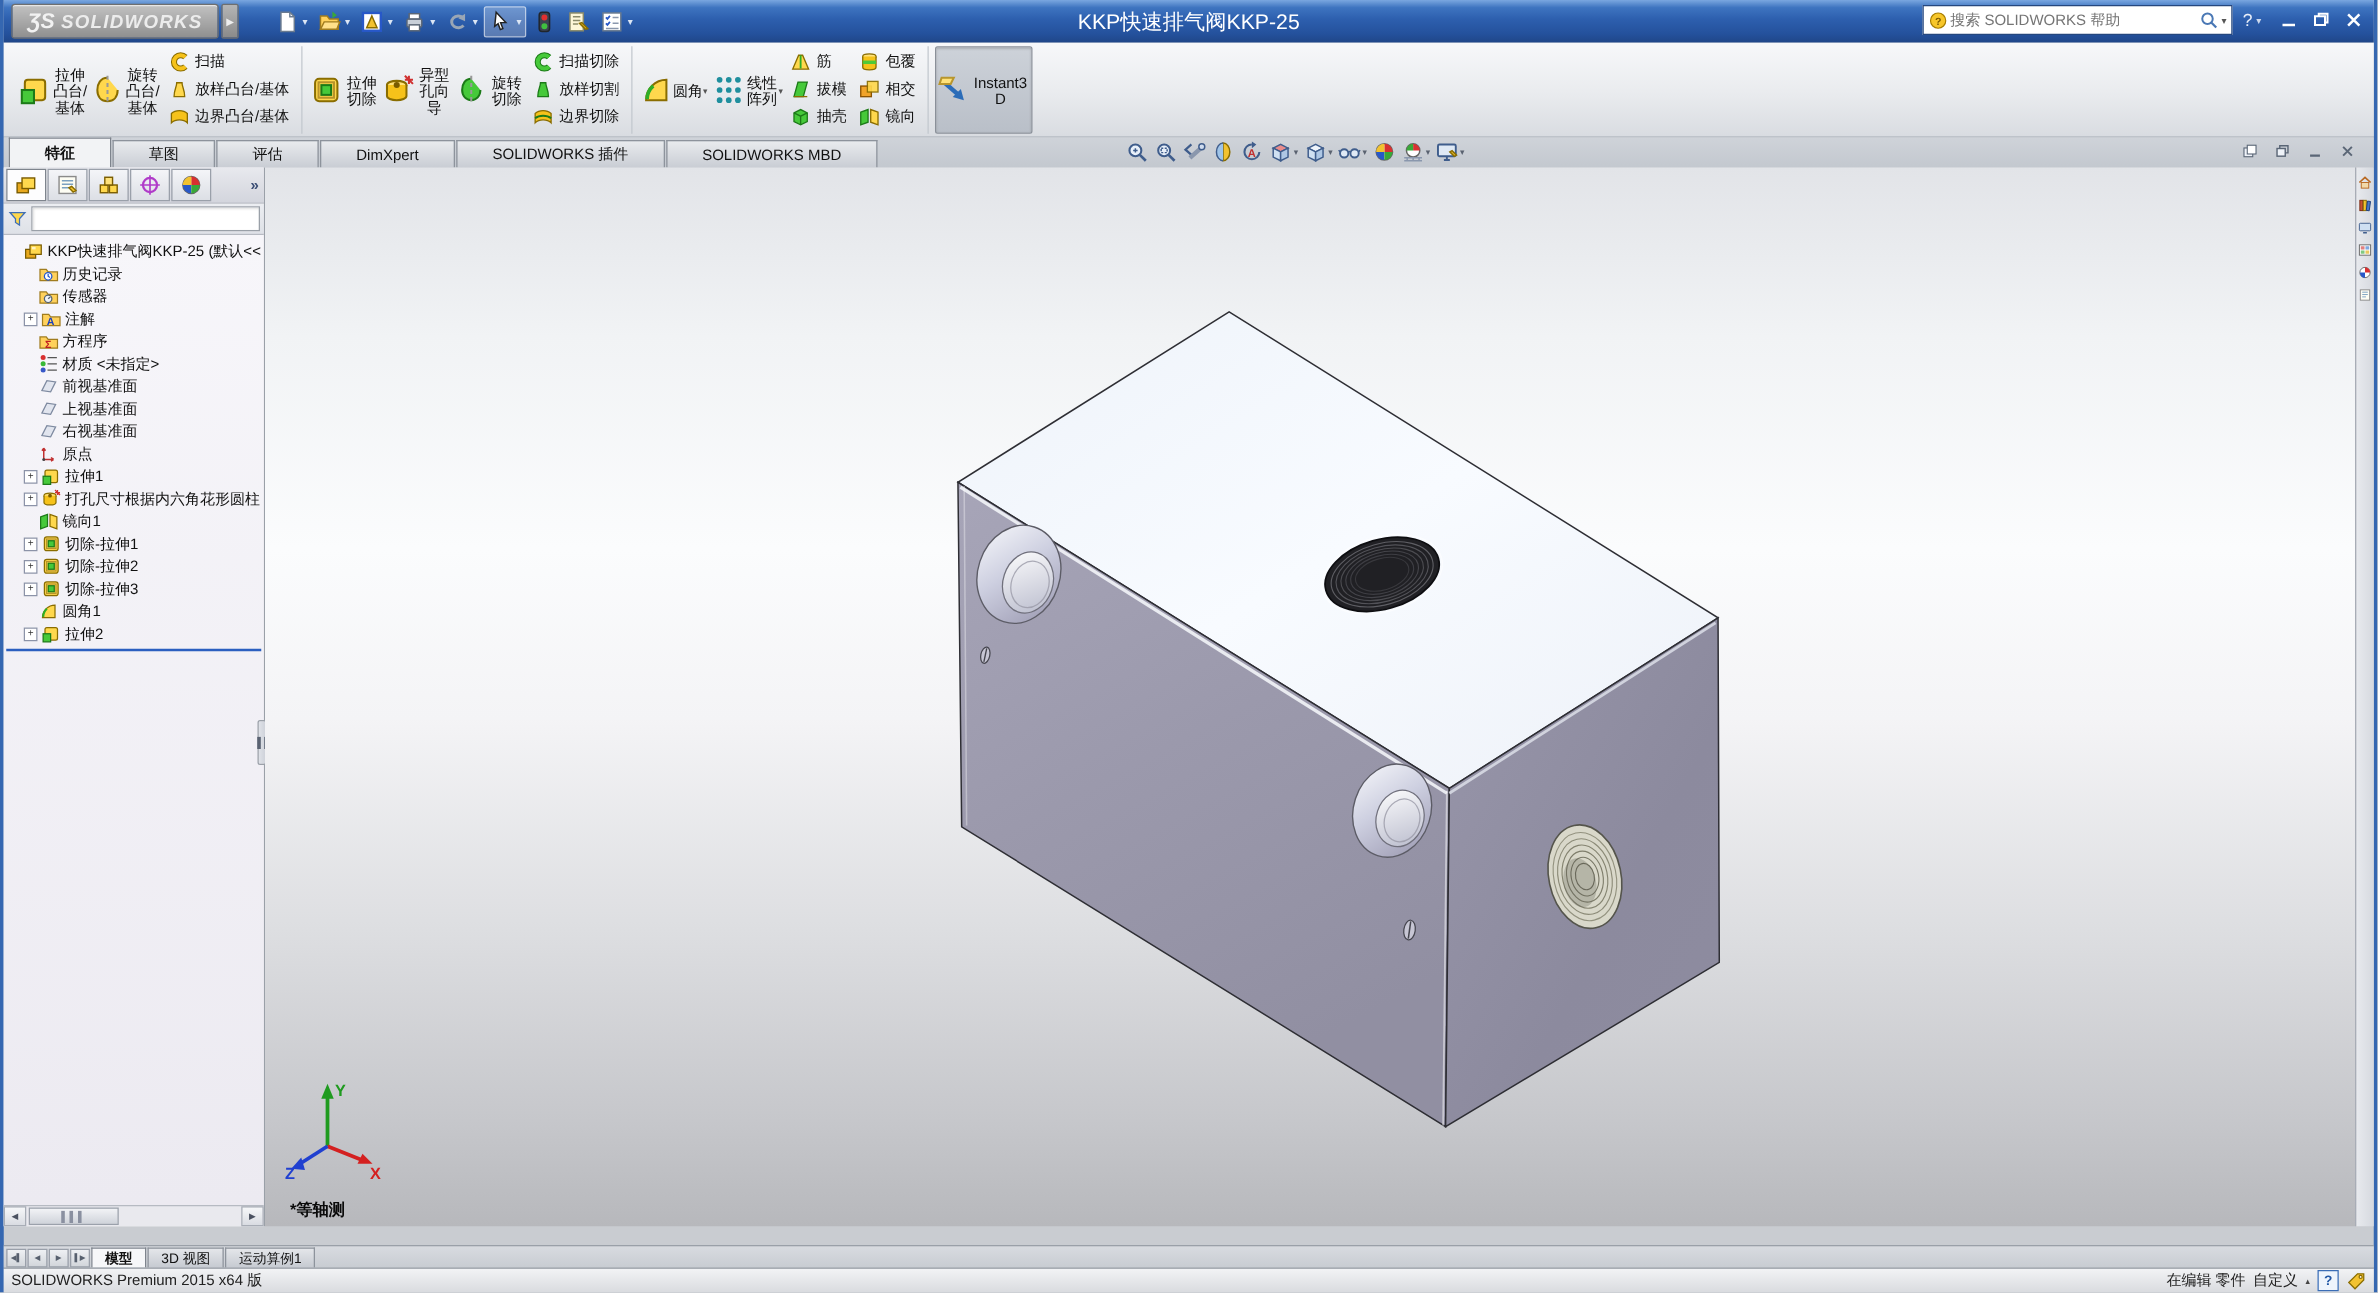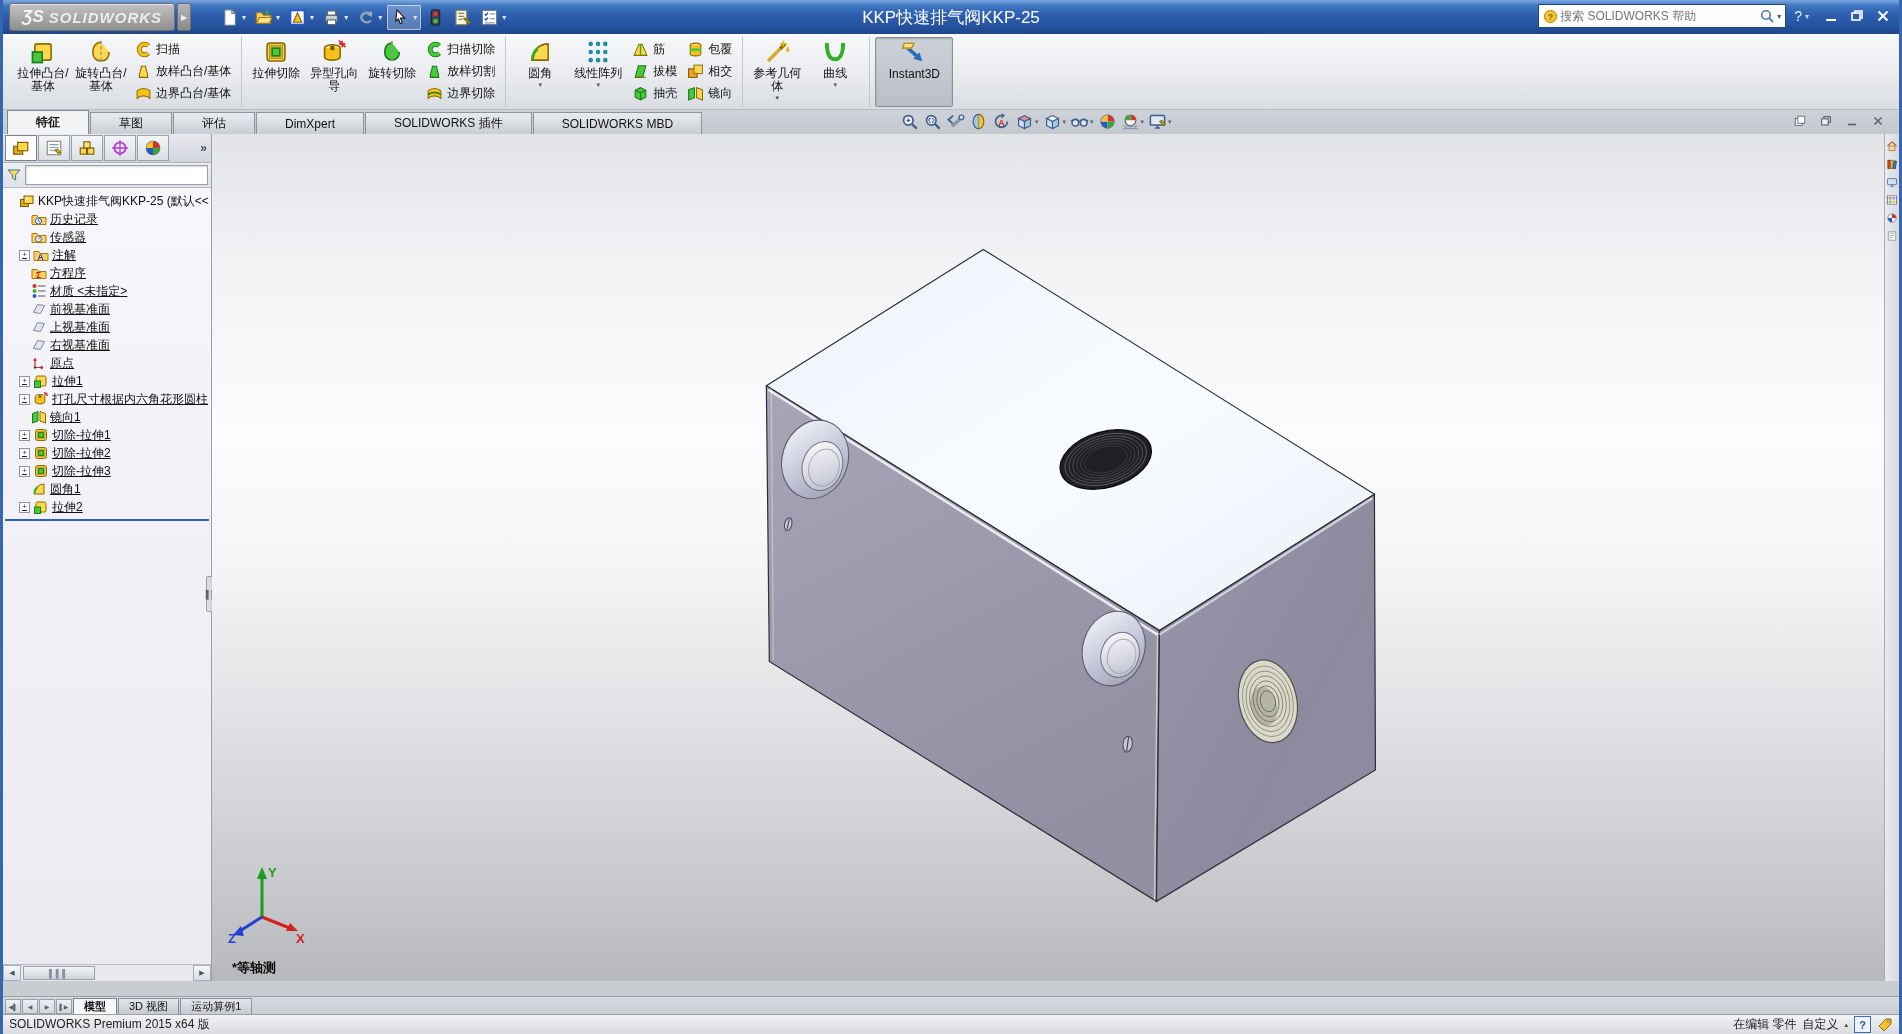--- a/index.html
+++ b/index.html
@@ -23,21 +23,21 @@
   .searchbox{display:flex;align-items:center;background:#fff;border:1px solid #25477e;height:22px;padding:0 4px;width:238px;}
   .searchbox input{border:0;outline:0;flex:1;font-size:12px;color:#444;font-family:inherit;background:transparent;}
   .help{color:#eaf0fa;font-size:14px;display:flex;align-items:center;gap:3px;}
   .help .car{font-size:8px;color:#cdd9ec;}
   .wbtns{display:flex;align-items:center;gap:10px;margin-left:6px;color:#fff;}
 
   
   .ribbon{height:76px;flex:none;background:linear-gradient(180deg,#f7f8fa 0%,#e9ebee 55%,#d9dce1 100%);display:flex;align-items:stretch;padding:3px 0 2px 6px;box-sizing:border-box;border-bottom:1px solid #b9bec6;}
   .rgroup{display:flex;align-items:stretch;padding:0 5px;border-right:1px solid #c2c7ce;}
   .rgroup:last-child{border-right:none;}
-  .bigbtn{width:56px;display:flex;flex-direction:column;align-items:center;justify-content:flex-start;padding:2px 1px;border-radius:2px;}
+  .bigbtn{width:56px;display:flex;flex-direction:row;align-items:center;justify-content:flex-start;padding:2px 1px;border-radius:2px;}
   .bigbtn .lbl{text-align:center;line-height:13px;margin-top:2px;word-break:break-all;}
   .bigbtn .car{font-size:7px;color:#555;margin-top:1px;}
   .bigbtn.pressed{background:linear-gradient(180deg,#cdd2d9,#b9bfc8);border:1px solid #8a9099;box-shadow:inset 0 1px 2px rgba(0,0,0,.2);width:74px;}
   .smallcol{display:flex;flex-direction:column;justify-content:flex-start;padding:1px 2px;}
   .smallbtn{display:flex;align-items:center;height:22px;gap:4px;padding:0 3px;white-space:nowrap;}
 
   
   .tabband{height:24px;flex:none;background:linear-gradient(180deg,#cfd3d9,#c3c8cf);display:flex;align-items:flex-end;position:relative;}
   .cmtabs{display:flex;align-items:flex-end;margin-left:4px;height:24px;}
   .cmtab{height:21px;display:flex;align-items:center;padding:0 28px;margin-right:1px;background:linear-gradient(180deg,#e9ebee,#c9cdd4);border:1px solid #8d939c;border-bottom:none;font-size:12px;color:#111;}
@@ -55,21 +55,21 @@
   .fmtabs{height:28px;flex:none;display:flex;align-items:center;background:linear-gradient(180deg,#e8e9ee,#d3d5dd);border-bottom:1px solid #aeb2bb;padding-left:2px;gap:1px;}
   .fmtab{width:30px;height:24px;display:flex;align-items:center;justify-content:center;border:1px solid #9aa0aa;background:linear-gradient(180deg,#f4f5f8,#dcdfe5);}
   .fmtab.active{background:#fdfdfe;border-color:#7e848d;}
   .fmtabs .chev{margin-left:auto;margin-right:4px;color:#3b4e75;font-weight:bold;font-size:12px;}
   .filterbar{height:24px;flex:none;display:flex;align-items:center;gap:3px;padding:0 3px;background:linear-gradient(180deg,#eceef2,#dee1e7);border-bottom:1px solid #b6bac2;}
   .filterfield{flex:1;height:18px;background:#fff;border:1px solid #9aa0a8;box-shadow:inset 1px 1px 2px rgba(0,0,0,.15);}
   .tree{flex:1;overflow:hidden;padding:4px 0 0 2px;position:relative;background:linear-gradient(180deg,#f7f6fa,#eceaf1);}
   .trow{height:18px;display:flex;align-items:center;gap:3px;white-space:nowrap;font-size:12px;}
   .trow .exp{width:9px;height:9px;flex:none;border:1px solid #8c93a8;background:#fff;font-size:8px;line-height:7px;text-align:center;color:#333;margin-left:2px;}
   .trow .noexp{width:11px;flex:none;}
-  .trow.child{padding-left:12px;text-decoration:underline;}
+  .trow.child{padding-left:12px;}
   .rollback{height:0;border-top:2px solid #2b5fc0;margin:3px 2px 0 0;}
   .panelscroll{height:16px;flex:none;display:flex;align-items:center;background:#e9e9ee;border-top:1px solid #b6bac2;}
   .sarrow{width:16px;height:14px;background:linear-gradient(180deg,#f6f7f9,#d9dce2);border:1px solid #a8adb6;font-size:7px;display:flex;align-items:center;justify-content:center;color:#4a5160;}
   .sthumb{width:70px;height:12px;margin-left:2px;background:linear-gradient(180deg,#f2f3f6,#cfd3da);border:1px solid #9ba1ab;display:flex;align-items:center;justify-content:center;color:#8a90a0;font-size:8px;letter-spacing:1px;}
   .splitgrip{position:absolute;left:203px;top:442px;width:9px;height:34px;background:linear-gradient(90deg,#dfe2e8,#c2c6cf);border:1px solid #9aa0a8;border-radius:2px;display:flex;align-items:center;justify-content:center;color:#5a6272;font-size:8px;}
 
   
   .viewport{flex:1;position:relative;min-width:0;background:linear-gradient(180deg,#e2e4e8 0%,#f1f3f5 16%,#fbfcfd 36%,#f4f4f6 52%,#dddee1 72%,#c6c7cb 90%,#b7b8bc 100%);}
   .viewport svg.model{position:absolute;left:0;top:0;}
   .viewlabel{position:absolute;left:20px;bottom:4px;font-weight:bold;font-size:13px;color:#0a0a0a;}
@@ -420,42 +420,20 @@
           </div>
           <div class="smallbtn">
             <span class="ic" style="width:17px;height:17px">
               <svg viewBox="0 0 16 16">
                 <path d="M1.5 4.5 L7 2.5 L7 12 L1.5 14 Z" fill="#46c93a" stroke="#1c7a18"></path>
                 <path d="M14.5 4.5 L9 2.5 L9 12 L14.5 14 Z" fill="#ffd84d" stroke="#8a6d00"></path>
               </svg>
             </span>
             <span>镜向</span>
           </div>
-        </div>
-      </div>
-      <div class="rgroup">
-        <div class="bigbtn">
-          <span class="ic" style="width:26px;height:26px">
-            <svg viewBox="0 0 16 16">
-              <path d="M2.5 13.5 L10 6" stroke="#d8ae2a" stroke-width="2.2"></path>
-              <path d="M10 6 L13 3" stroke="#8a6d00" stroke-width="2.2"></path>
-              <path d="M12 1 V5 M10 3 H14 M14 6 l1.5 1.5 M15 5 l-1 3" stroke="#e3b007" stroke-width="1"></path>
-            </svg>
-          </span>
-          <span class="lbl">参考几何体</span>
-          <span class="car">▾</span>
-        </div>
-        <div class="bigbtn">
-          <span class="ic" style="width:26px;height:26px">
-            <svg viewBox="0 0 16 16">
-              <path d="M3 2.5 C3 10 5.5 12.5 8 12.5 C10.5 12.5 13 10 13 2.5" fill="none" stroke="#2fae27" stroke-width="2.4"></path>
-            </svg>
-          </span>
-          <span class="lbl">曲线</span>
-          <span class="car">▾</span>
         </div>
       </div>
       <div class="rgroup">
         <div class="bigbtn pressed">
           <span class="ic" style="width:26px;height:26px">
             <svg viewBox="0 0 16 16">
               <path d="M3 4 L10.5 10.5" stroke="#2b6cb8" stroke-width="2.2"></path>
               <polygon points="13,13 7.5,11.5 11.5,7.5" fill="#2b6cb8"></polygon>
               <path d="M2 2 L8 2 L6.5 5 L1 5 Z" fill="#ffe27a" stroke="#b8962e"></path>
             </svg>

